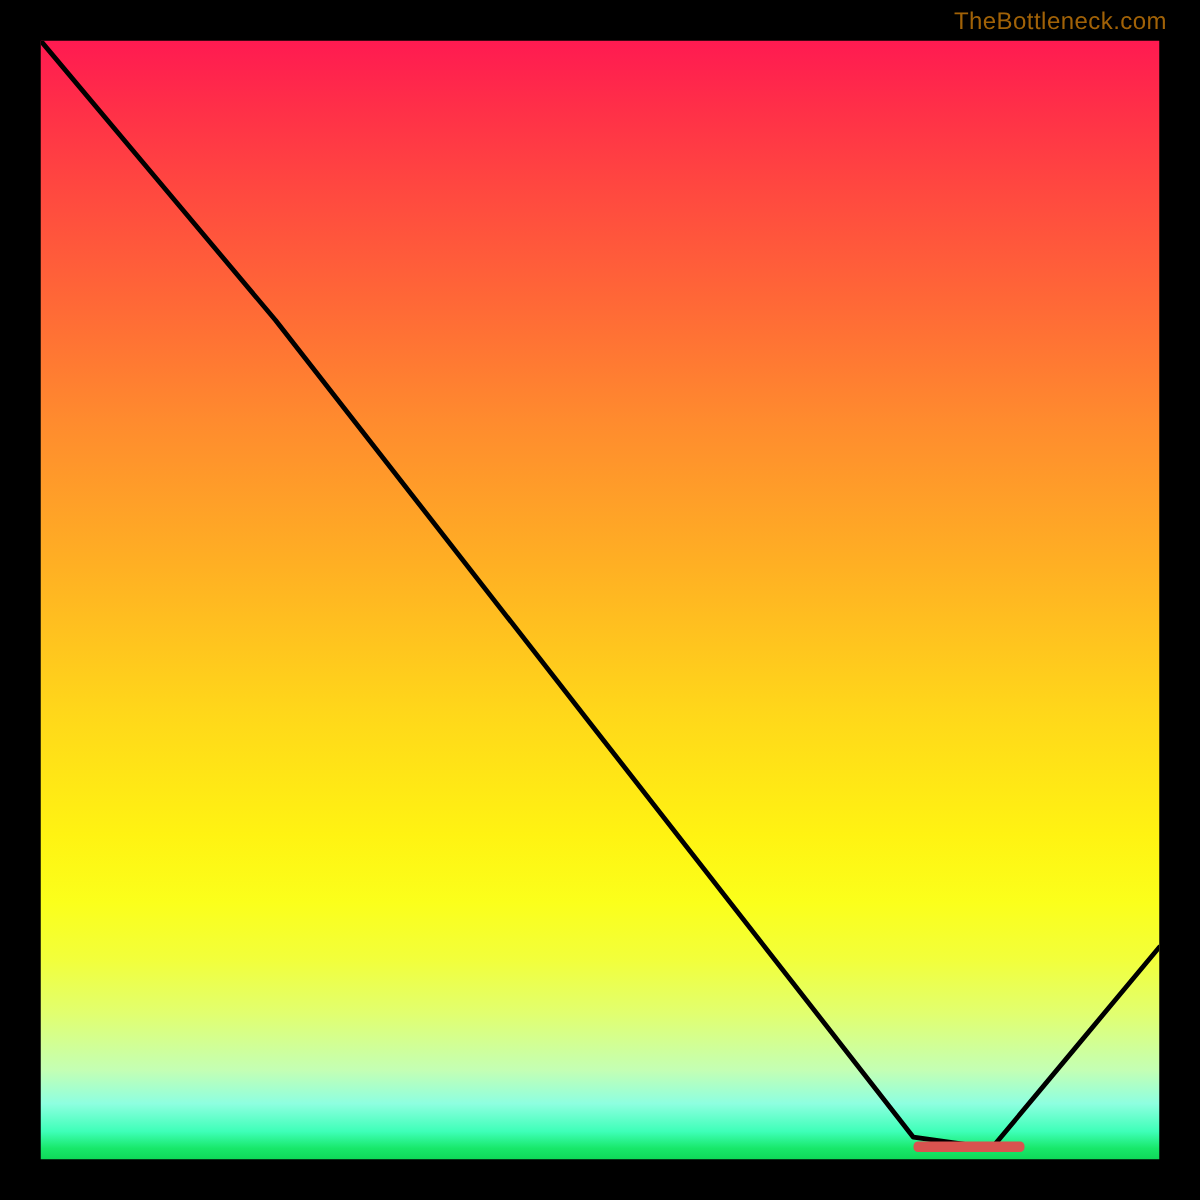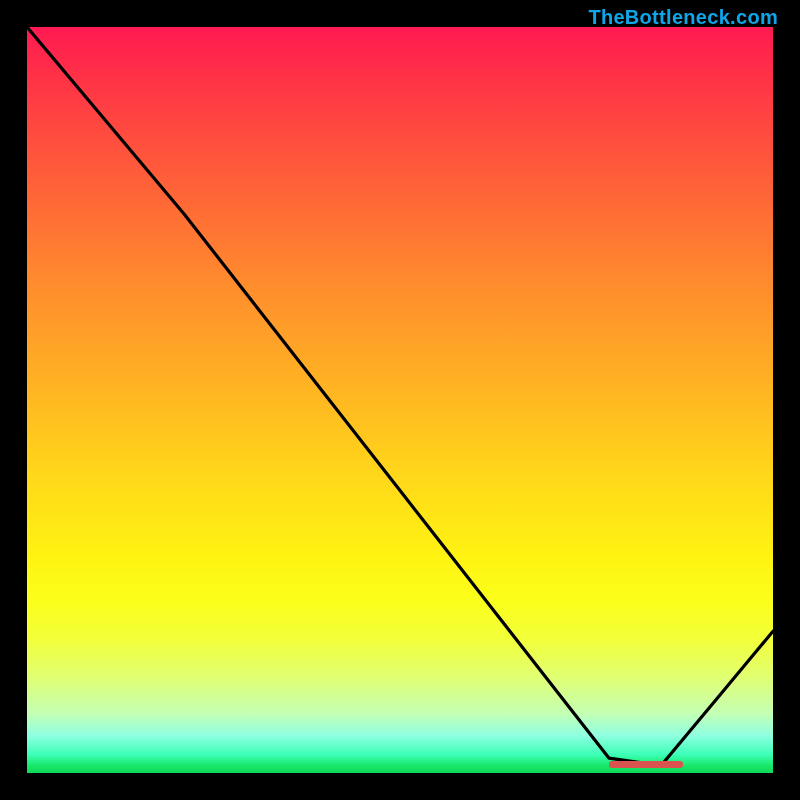--- a/index.html
+++ b/index.html
@@ -7,23 +7,23 @@
     width: 800px;
     height: 800px;
     background: #000;
     position: relative;
     font-family: Arial, Helvetica, sans-serif;
   }
   .watermark {
     position: absolute;
     top: 6px;
     right: 22px;
-    color: #0ea5e9;
-    font-size: 20px;
-    font-weight: 700;
+    color: #a16207;
+    font-size: 16px;
+    font-weight: 400;
     letter-spacing: 0.3px;
     z-index: 10;
   }
   .plot-area {
     position: absolute;
     left: 27px;
     top: 27px;
     width: 746px;
     height: 746px;
     overflow: hidden;

